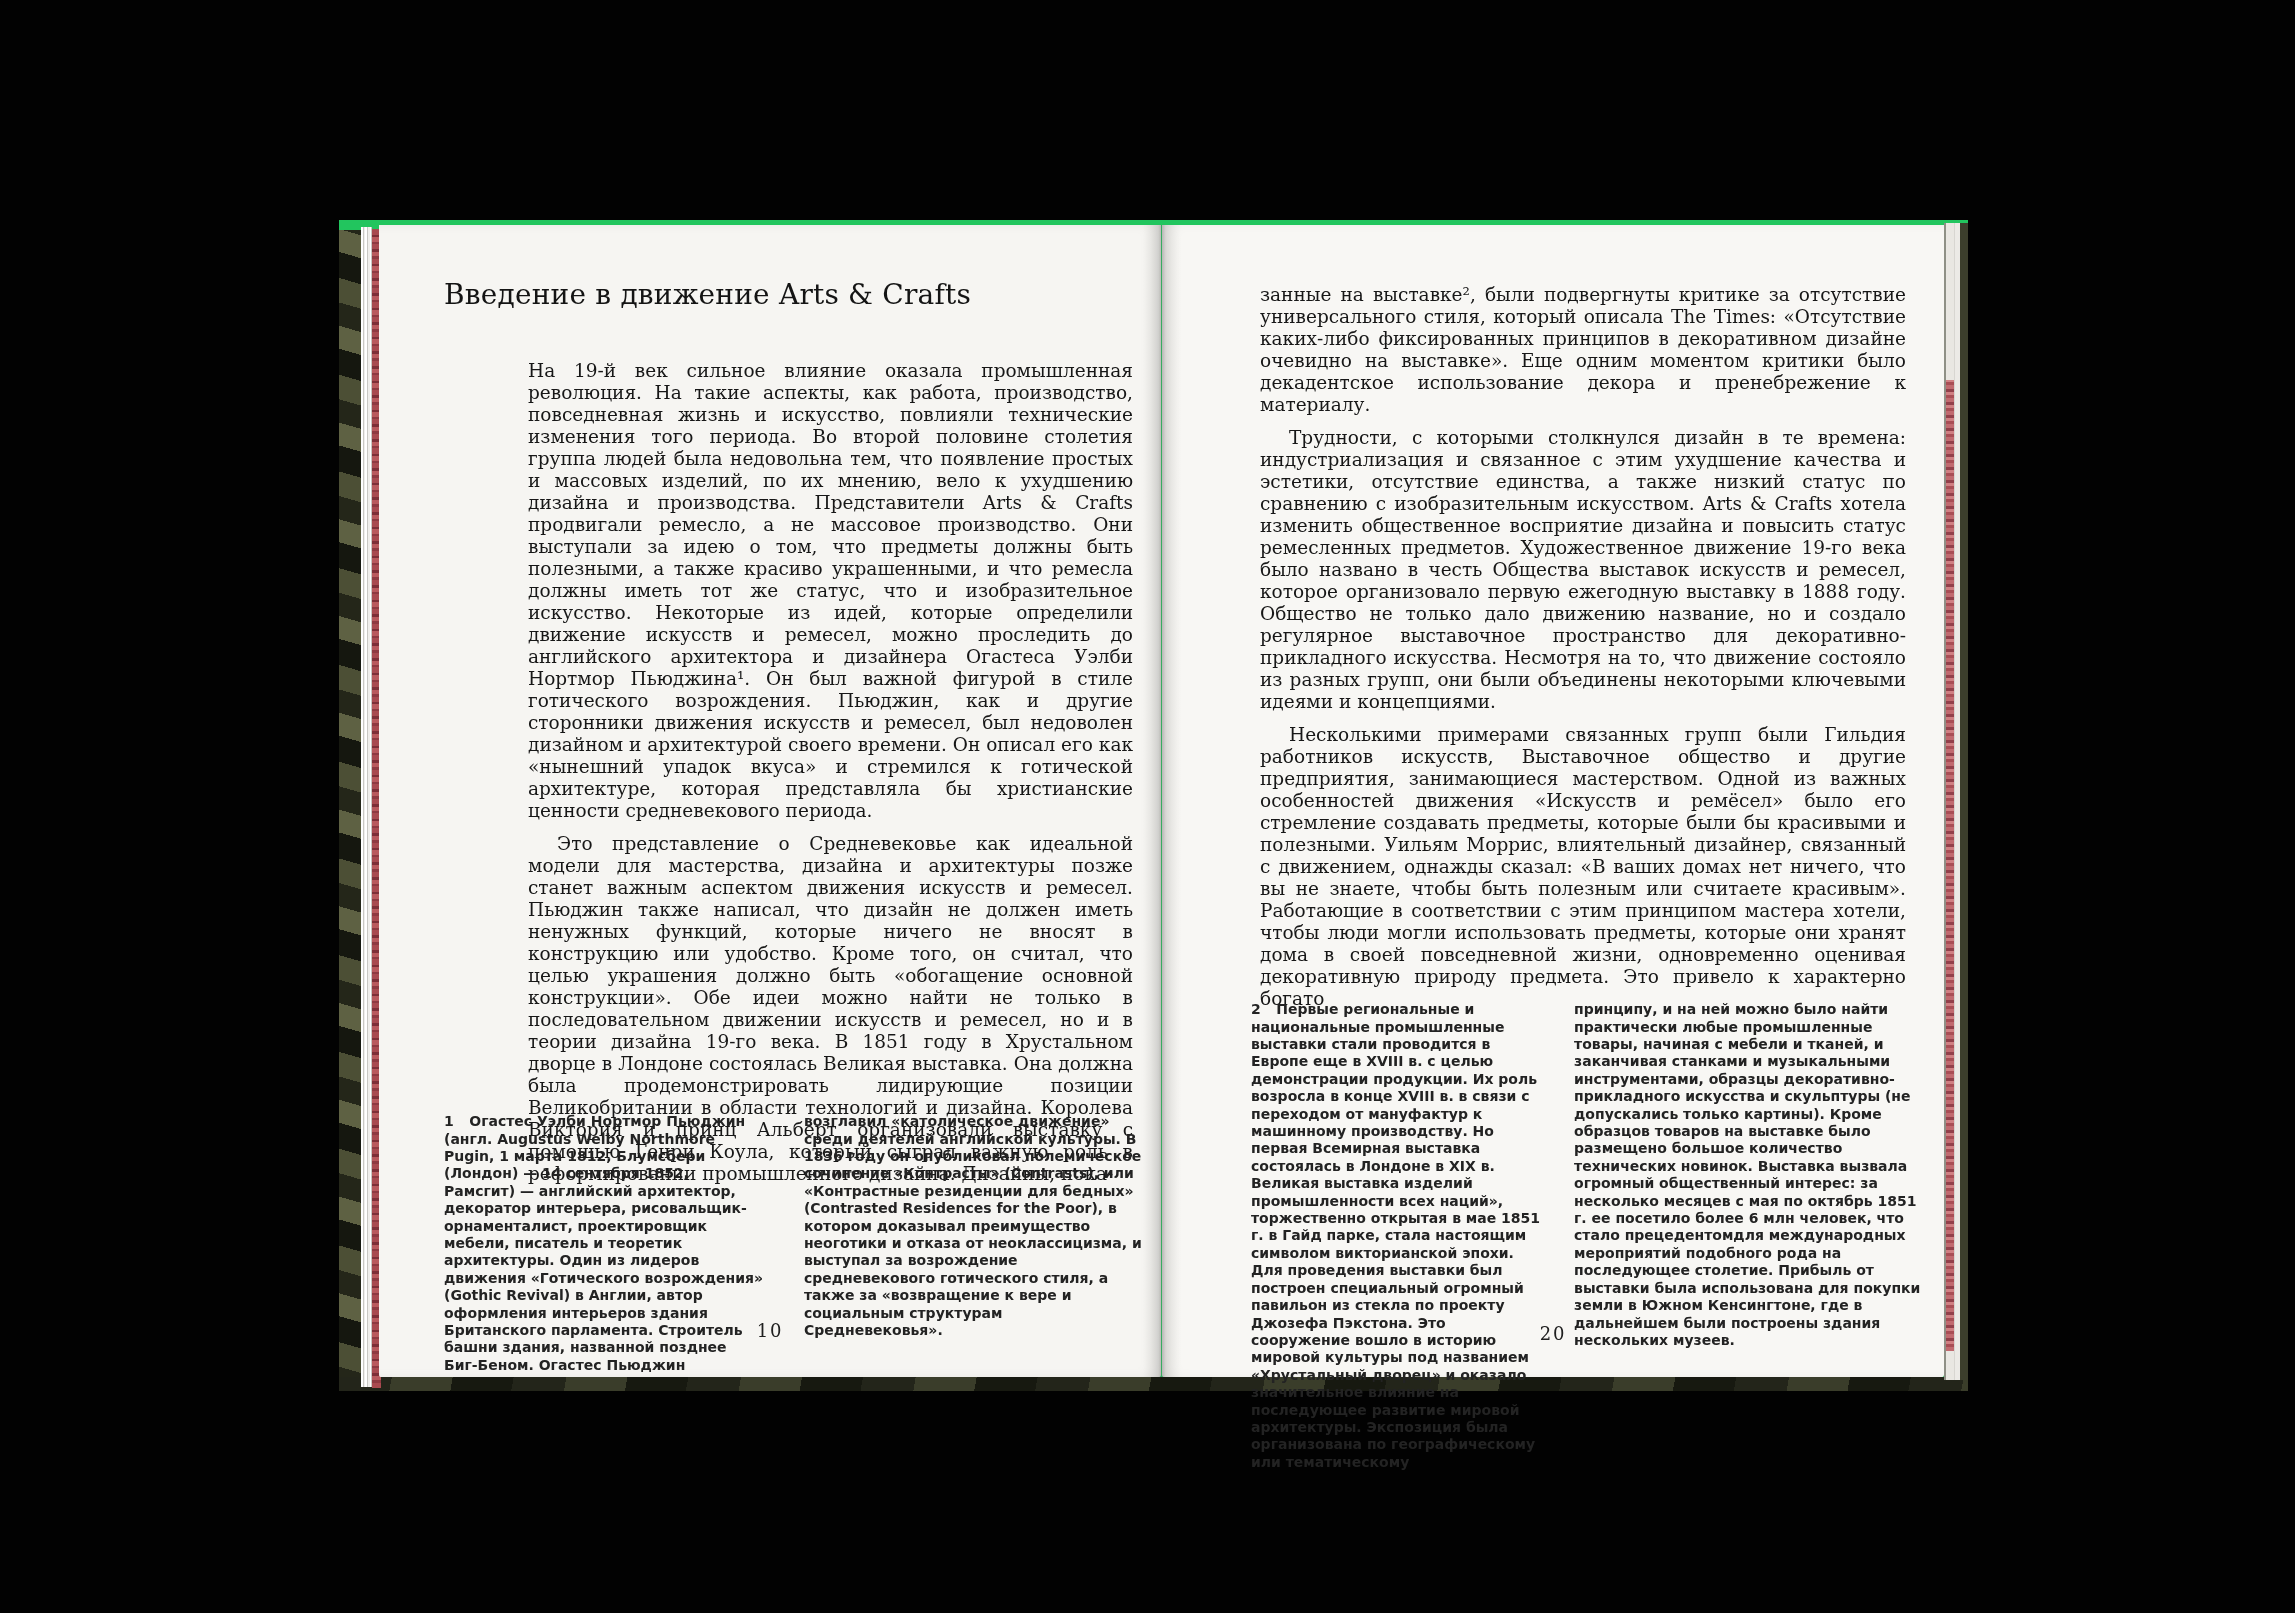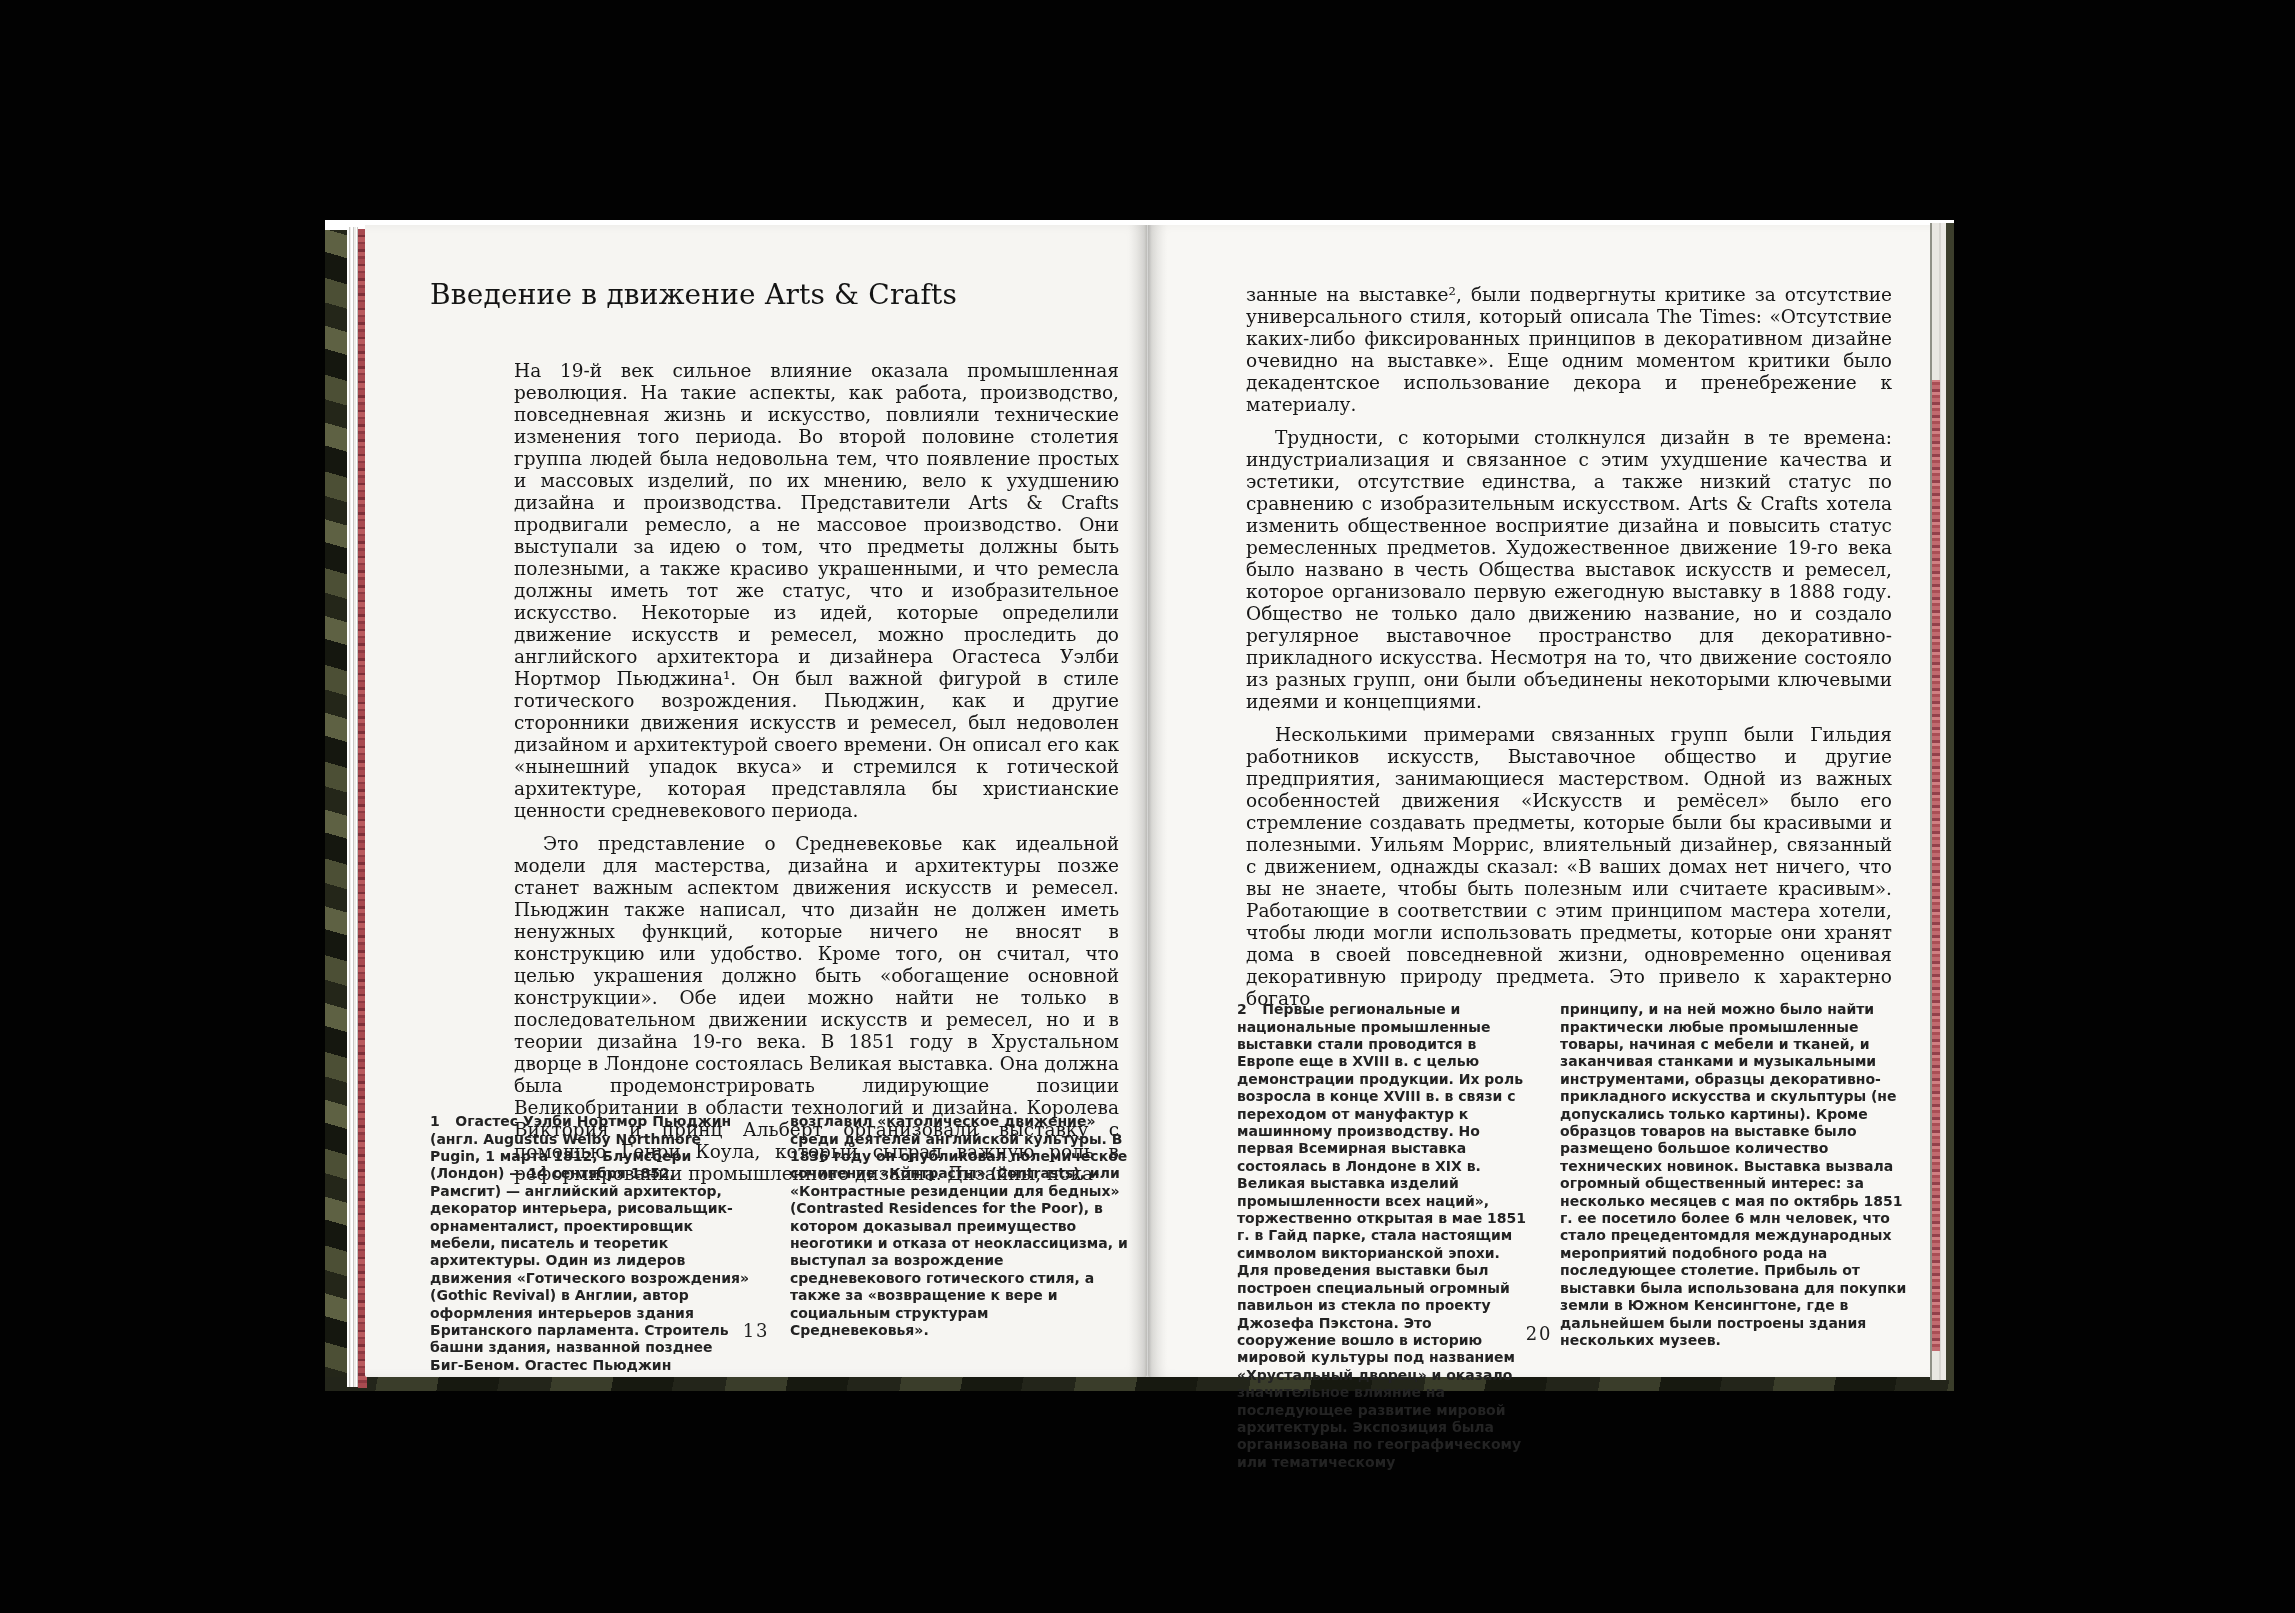--- a/index.html
+++ b/index.html
@@ -1,18 +1,18 @@
 <!DOCTYPE html>
 <html lang="ru" style="font-size:13.8px"><head>
 <meta charset="utf-8">
 <style>
   html,body{margin:0;padding:0;background:#020202;}
   .stage{position:relative;width:2295px;height:1614px;background:#020202;overflow:hidden;
          font-family:"DejaVu Serif", serif;}
-  .book{position:absolute;left:325px;top:220px;width:1629px;height:1171px;background:#ffffff;}
+  .book{position:absolute;left:339px;top:220px;width:1629px;height:1171px;background:#22c55e;}
 
   
   .cover-left{position:absolute;left:0;top:10.3px;width:22.4px;height:1160px;
     background:repeating-linear-gradient(16deg,#242619 0 22.4px,#4c4f35 22.4px 46px,#15170f 46px 71px,#5e6143 71px 93px);}
   .cover-bottom{position:absolute;left:0;top:1157px;width:1629px;height:13.8px;
     background:repeating-linear-gradient(100deg,#23251a 0 52px,#3a3d2a 52px 112px,#171910 112px 172px);}
   .stack-left-white{position:absolute;left:22.4px;top:6.9px;width:10.3px;height:1160px;
     background:repeating-linear-gradient(90deg,#ffffff 0 1.7px,#c9c8c4 1.7px 2.6px,#f0efec 2.6px 4.3px);}
   .stack-left-red{position:absolute;left:33px;top:8.6px;width:8.6px;height:1159px;
     background:repeating-linear-gradient(0deg,#a84a50 0 5.2px,#8f3a42 5.2px 7.7px,#b95a5e 7.7px 12px,#7e2f38 12px 14.6px);}
@@ -65,21 +65,21 @@
     <div class="page page-left">
       <h1 class="title">Введение в движение Arts &amp; Crafts</h1>
       <div class="body-block body-left">
         <p>На 19-й век сильное влияние оказала промышленная революция. На такие аспекты, как работа, производство, повседневная жизнь и искусство, повлияли технические изменения того периода. Во второй половине столетия группа людей была недовольна тем, что появление простых и массовых изделий, по их мнению, вело к ухудшению дизайна и производства. Представители Arts &amp; Crafts продвигали ремесло, а не массовое производство. Они выступали за идею о том, что предметы должны быть полезными, а также красиво украшенными, и что ремесла должны иметь тот же статус, что и изобразительное искусство. Некоторые из идей, которые определили движение искусств и ремесел, можно проследить до английского архитектора и дизайнера Огастеса Уэлби Нортмор Пьюджина¹. Он был важной фигурой в стиле готического возрождения. Пьюджин, как и другие сторонники движения искусств и ремесел, был недоволен дизайном и архитектурой своего времени. Он описал его как «нынешний упадок вкуса» и стремился к готической архитектуре, которая представляла бы христианские ценности средневекового периода.</p>
         <p class="indent">Это представление о Средневековье как идеальной модели для мастерства, дизайна и архитектуры позже станет важным аспектом движения искусств и ремесел. Пьюджин также написал, что дизайн не должен иметь ненужных функций, которые ничего не вносят в конструкцию или удобство. Кроме того, он считал, что целью украшения должно быть «обогащение основной конструкции». Обе идеи можно найти не только в последовательном движении искусств и ремесел, но и в теории дизайна 19-го века. В 1851 году в Хрустальном дворце в Лондоне состоялась Великая выставка. Она должна была продемонстрировать лидирующие позиции Великобритании в области технологий и дизайна. Королева Виктория и принц Альберт организовали выставку с помощью Генри Коула, который сыграл важную роль в реформировании промышленного дизайна. Дизайны, пока-</p>
       </div>
       <div class="footnote fn-left">
         <div class="fn-col"><span class="fn-marker">1</span><span>Огастес Уэлби Нортмор Пьюджин (англ. Augustus Welby Northmore Pugin, 1 марта 1812, Блумсбери (Лондон) — 14 сентября 1852, Рамсгит) — английский архитектор, декоратор интерьера, рисовальщик-орнаменталист, проектировщик мебели, писатель и теоретик архитектуры. Один из лидеров движения «Готического возрождения» (Gothic Revival) в Англии, автор оформления интерьеров здания Британского парламента. Строитель башни здания, названной позднее Биг-Беном. Огастес Пьюджин</span></div>
         <div class="fn-col"><span>возглавил «католическое движение» среди деятелей английской культуры. В 1836 году он опубликовал полемическое сочинение «Контрасты» (Contrasts), или «Контрастные резиденции для бедных» (Contrasted Residences for the Poor), в котором доказывал преимущество неоготики и отказа от неоклассицизма, и выступал за возрождение средневекового готического стиля, а также за «возвращение к вере и социальным структурам Средневековья».</span></div>
       </div>
-      <div class="pagenum pn-left">13</div>
+      <div class="pagenum pn-left">10</div>
     </div>
 
     <div class="page page-right">
       <div class="body-block body-right">
         <p>занные на выставке², были подвергнуты критике за отсутствие универсального стиля, который описала The Times: «Отсутствие каких-либо фиксированных принципов в декоративном дизайне очевидно на выставке». Еще одним моментом критики было декадентское использование декора и пренебрежение к материалу.</p>
         <p class="indent">Трудности, с которыми столкнулся дизайн в те времена: индустриализация и связанное с этим ухудшение качества и эстетики, отсутствие единства, а также низкий статус по сравнению с изобразительным искусством. Arts &amp; Crafts хотела изменить общественное восприятие дизайна и повысить статус ремесленных предметов. Художественное движение 19-го века было названо в честь Общества выставок искусств и ремесел, которое организовало первую ежегодную выставку в 1888 году. Общество не только дало движению название, но и создало регулярное выставочное пространство для декоративно-прикладного искусства. Несмотря на то, что движение состояло из разных групп, они были объединены некоторыми ключевыми идеями и концепциями.</p>
         <p class="indent">Несколькими примерами связанных групп были Гильдия работников искусств, Выставочное общество и другие предприятия, занимающиеся мастерством. Одной из важных особенностей движения «Искусств и ремёсел» было его стремление создавать предметы, которые были бы красивыми и полезными. Уильям Моррис, влиятельный дизайнер, связанный с движением, однажды сказал: «В ваших домах нет ничего, что вы не знаете, чтобы быть полезным или считаете красивым». Работающие в соответствии с этим принципом мастера хотели, чтобы люди могли использовать предметы, которые они хранят дома в своей повседневной жизни, одновременно оценивая декоративную природу предмета. Это привело к характерно богато</p>
       </div>
       <div class="footnote fn-right">
         <div class="fn-col"><span class="fn-marker">2</span><span>Первые региональные и национальные промышленные выставки стали проводится в Европе еще в XVIII в. с целью демонстрации продукции. Их роль возросла в конце XVIII в. в связи с переходом от мануфактур к машинному производству. Но первая Всемирная выставка состоялась в Лондоне в XIX в. Великая выставка изделий промышленности всех наций», торжественно открытая в мае 1851 г. в Гайд парке, стала настоящим символом викторианской эпохи. Для проведения выставки был построен специальный огромный павильон из стекла по проекту Джозефа Пэкстона. Это сооружение вошло в историю мировой культуры под названием «Хрустальный дворец» и оказало значительное влияние на последующее развитие мировой архитектуры. Экспозиция была организована по географическому или тематическому</span></div>

